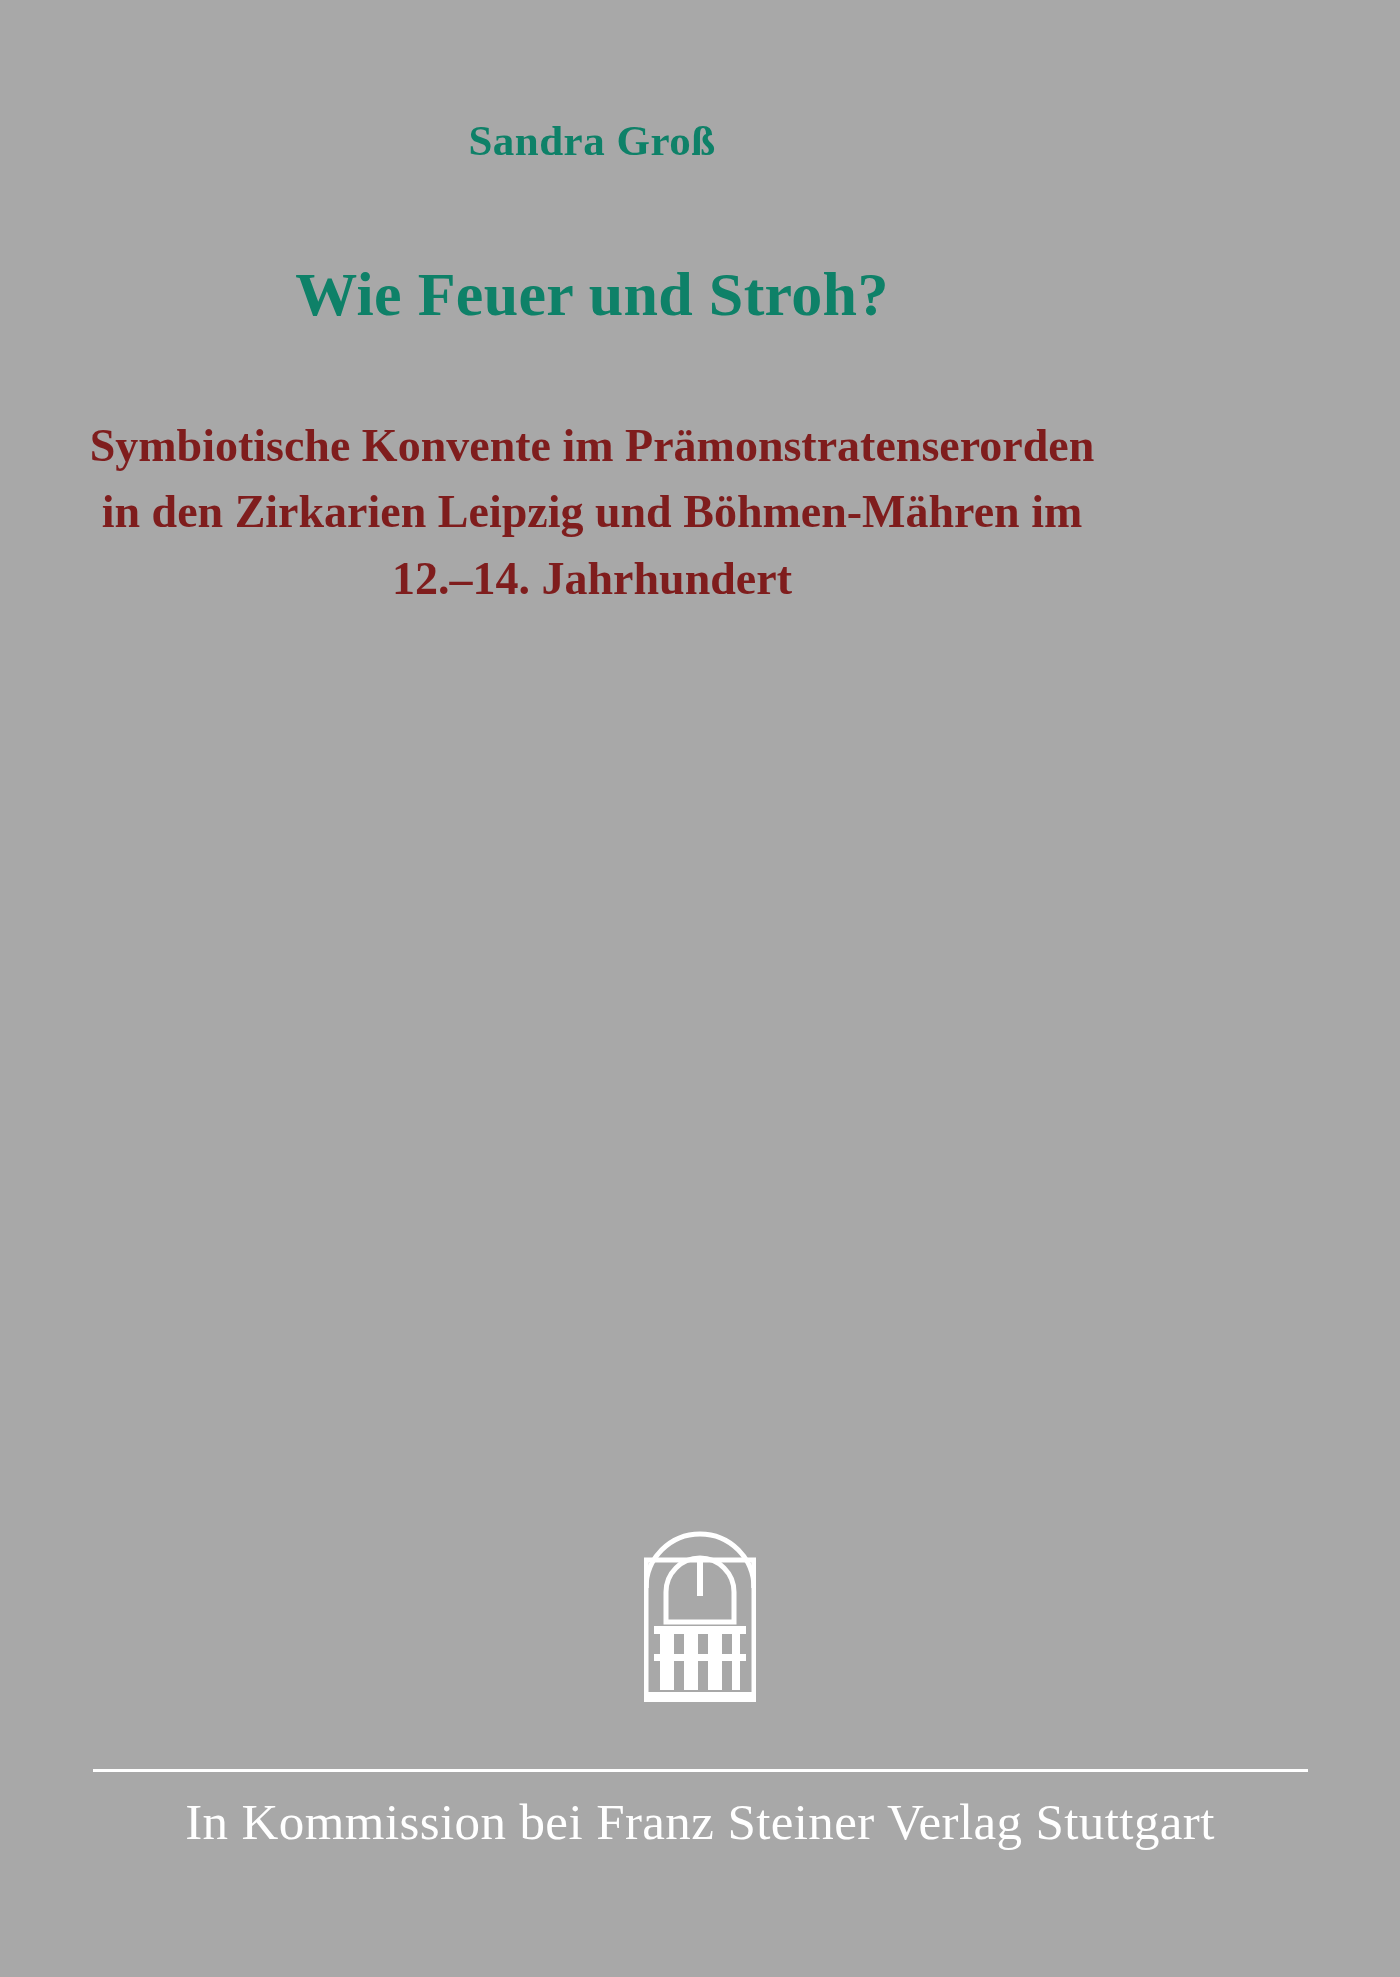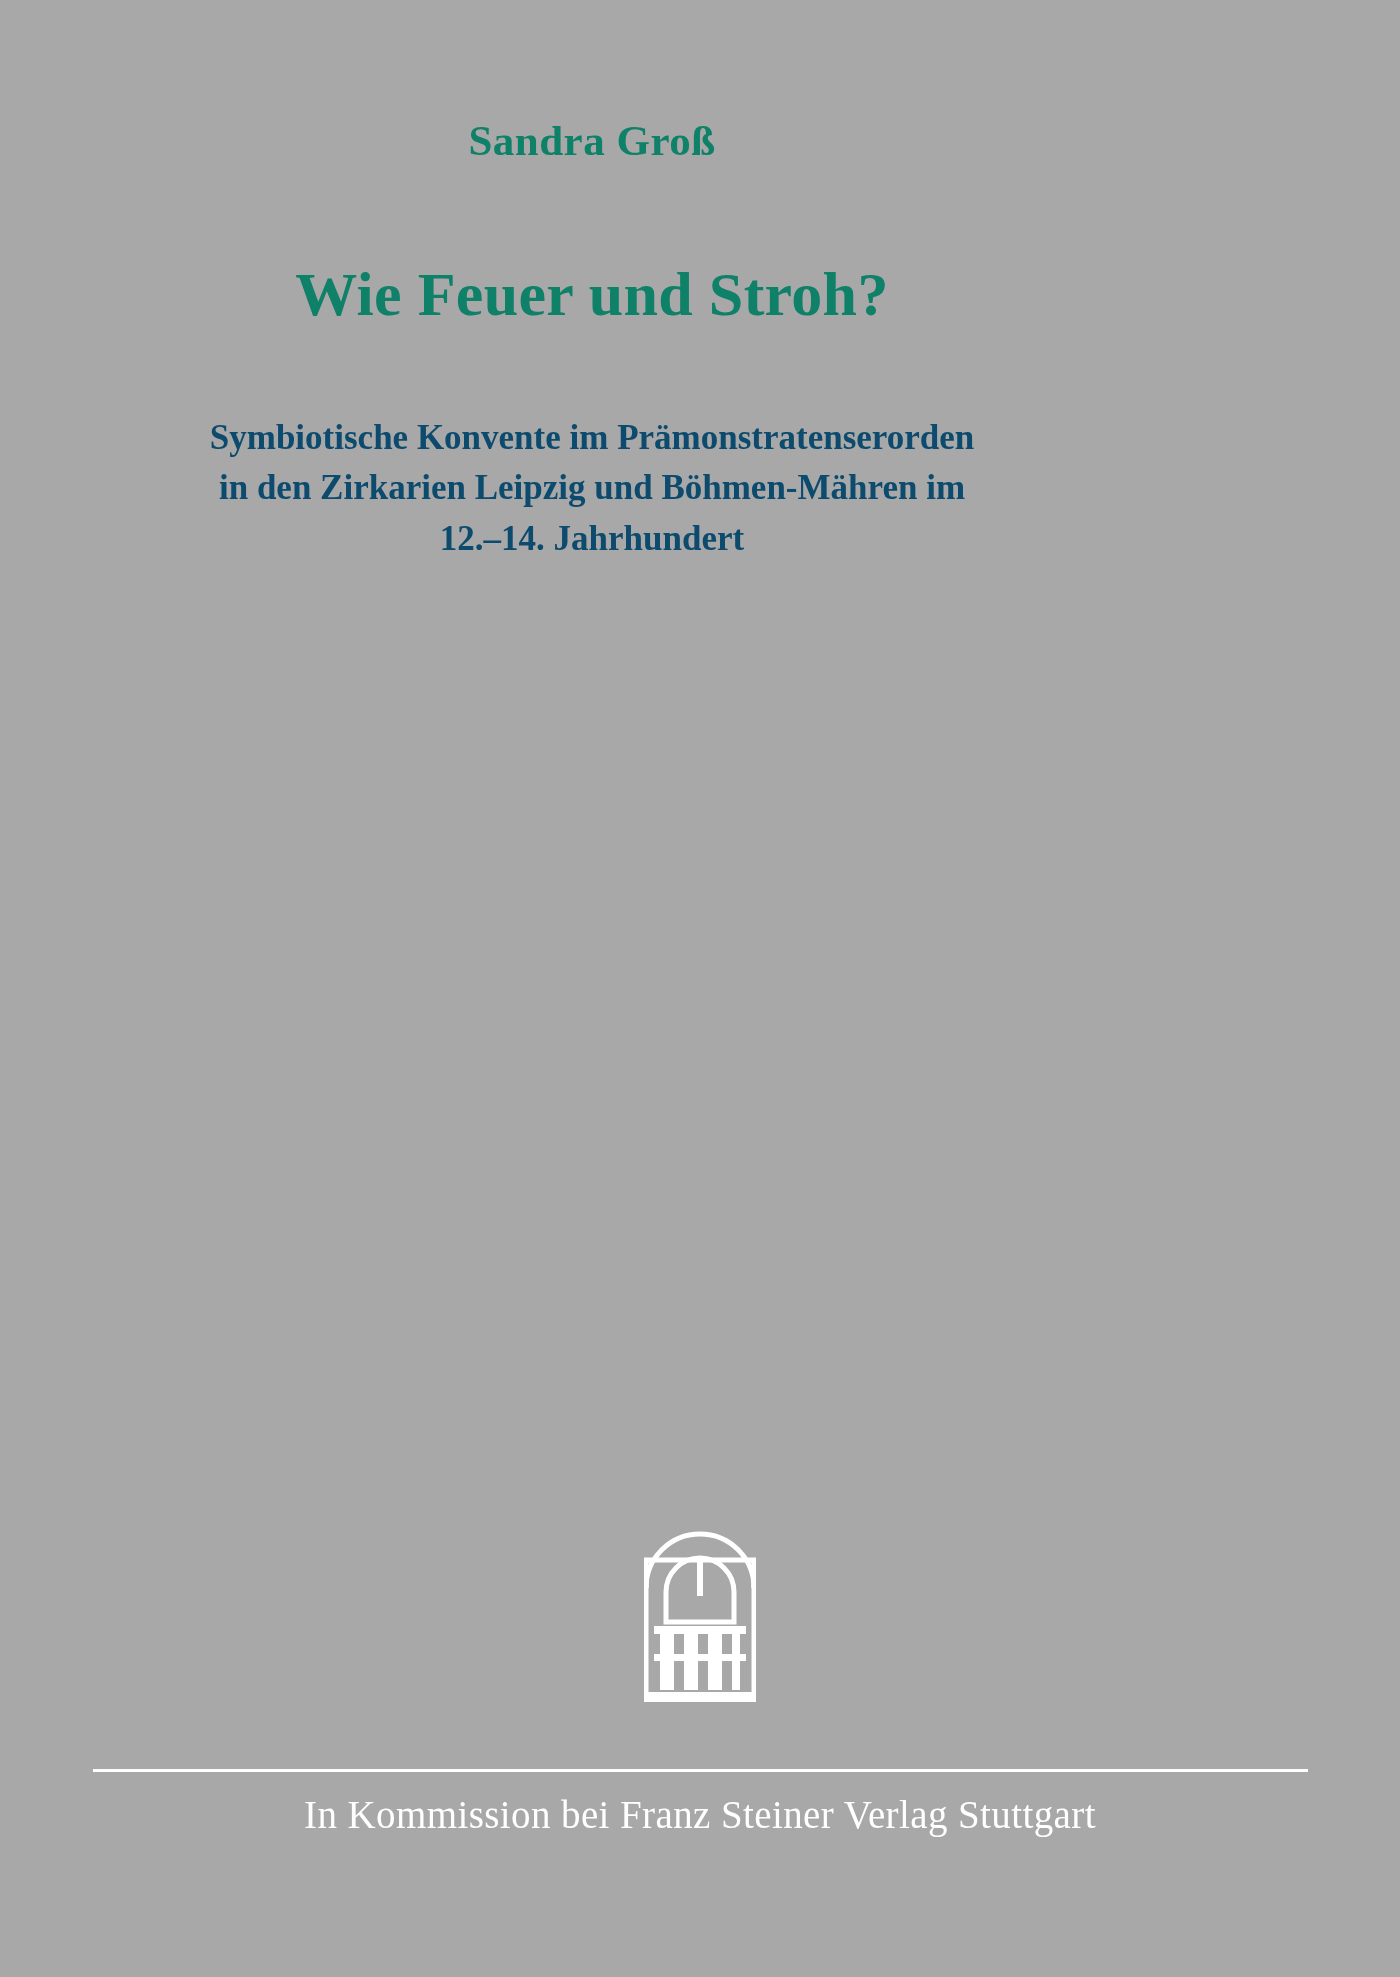--- a/index.html
+++ b/index.html
@@ -36,23 +36,23 @@
     margin-top: 95px;
     font-size: 62px;
     font-weight: bold;
     color: #0e8168;
     text-align: center;
     line-height: 1.15;
     letter-spacing: 0.3px;
   }
   .subtitle {
     margin-top: 82px;
-    font-size: 35px;
+    font-size: 46px;
     font-weight: bold;
-    color: #0c4a6e;
+    color: #7f1d1d;
     text-align: center;
     line-height: 1.45;
     width: 1180px;
   }
   .subtitle .line {
     display: block;
   }
   .logo-wrap {
     position: absolute;
     top: 1530px;
@@ -84,21 +84,21 @@
   }
   .rule {
     margin-top: 14px;
     width: 1215px;
     height: 3px;
     background: #ffffff;
   }
   .commission {
     margin-top: 20px;
     color: #ffffff;
-    font-size: 39px;
+    font-size: 51px;
     letter-spacing: 0.4px;
     text-align: center;
     line-height: 1.2;
     white-space: nowrap;
   }
 </style>
 </head>
 <body>
 
 <div class="cover">

